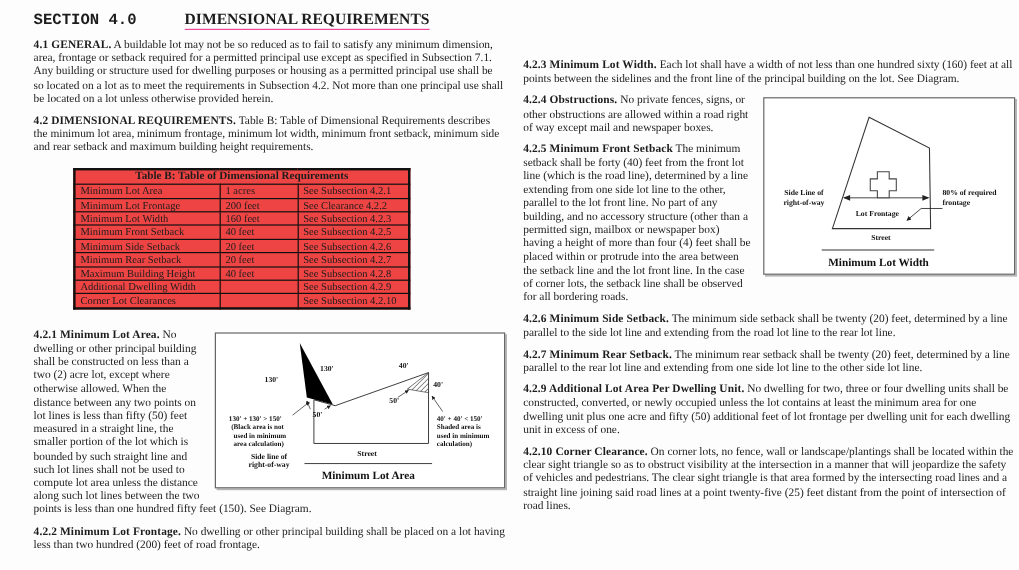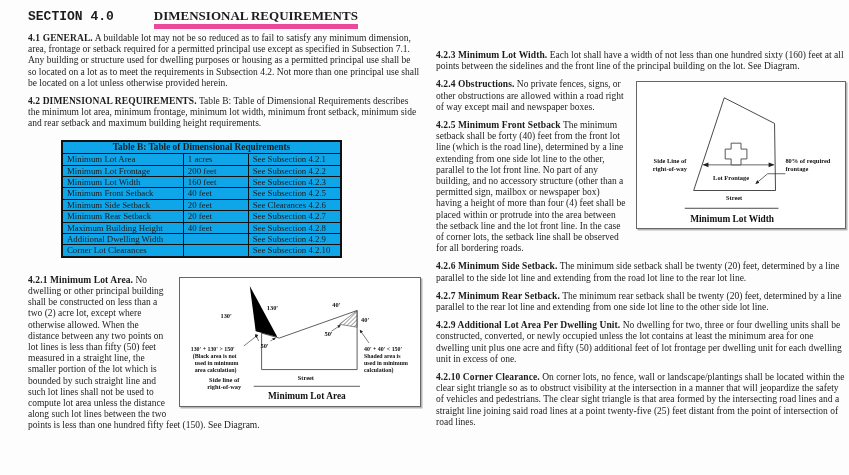--- a/index.html
+++ b/index.html
@@ -9,31 +9,31 @@
     font-family:"Liberation Serif","DejaVu Serif",serif;
     color:#1c1c1c;
     position:relative;
   }
   .page { position:absolute; top:0; }
   #page-left  { left:28px;  top:8px;  width:393px; }
   #page-right { left:436px; top:24px; width:410px;margin-top:26px; }
 
   .doc-title { font-size:13px; font-weight:bold; margin-bottom:9px; }
   .doc-title .sec { margin-right:40px;font-family:Liberation Mono, monospace; }
-  .doc-title .ttl { border-bottom:5px solid #ec4899; padding-bottom:1px; }
+  .doc-title .ttl { border-bottom:1px solid #ec4899; padding-bottom:1px; }
 
   p.para { font-size:9.5px; line-height:11.2px; margin-bottom:7px; }
   p.para b { letter-spacing:.1px; }
 
   table.dim {
     border-collapse:collapse;
     border:2px solid #111;
     margin:10px 0 17px 33px;
     width:281px;
-    background:#0ea5e9;
+    background:#ef4444;
   }
   table.dim th, table.dim td {
     border:1px solid #111;
     font-size:8.8px;
     line-height:10.4px;
     padding:0 4px;
     height:11px;
     font-weight:normal;
     text-align:left;
     white-space:nowrap;
@@ -88,36 +88,36 @@
       <th class="tbl-title" colspan="3">Table B: Table of Dimensional Requirements</th>
     </tr>
     <tr>
           <td>Minimum Lot Area</td>
           <td>1 acres</td>
           <td>See Subsection 4.2.1</td>
         </tr>
     <tr>
           <td>Minimum Lot Frontage</td>
           <td>200 feet</td>
-          <td>See Subsection 4.2.2</td>
+          <td>See Clearance 4.2.2</td>
         </tr>
     <tr>
           <td>Minimum Lot Width</td>
           <td>160 feet</td>
           <td>See Subsection 4.2.3</td>
         </tr>
     <tr>
           <td>Minimum Front Setback</td>
           <td>40 feet</td>
           <td>See Subsection 4.2.5</td>
         </tr>
     <tr>
           <td>Minimum Side Setback</td>
           <td>20 feet</td>
-          <td>See Clearances 4.2.6</td>
+          <td>See Subsection 4.2.6</td>
         </tr>
     <tr>
           <td>Minimum Rear Setback</td>
           <td>20 feet</td>
           <td>See Subsection 4.2.7</td>
         </tr>
     <tr>
           <td>Maximum Building Height</td>
           <td>40 feet</td>
           <td>See Subsection 4.2.8</td>
@@ -183,20 +183,24 @@
         <line x1="74" y1="110" x2="182" y2="110" stroke="#333" stroke-width="0.8"></line>
         <text class="fig-t" x="128" y="123" text-anchor="middle">Minimum Lot Area</text>
       </svg>
     </div>
     <p class="para">
       <b>4.2.1 Minimum Lot Area.</b>
       <span>No dwelling or other principal building shall be constructed on less than a two (2) acre lot, except where otherwise allowed.  When the distance between any two points on lot lines is less than fifty (50) feet measured in a straight line, the smaller portion of the lot which is bounded by such straight line and such lot lines shall not be used to compute lot area unless the distance along such lot lines between the two points is less than one hundred fifty feet (150).  See Diagram.</span>
     </p>
   </div>
 
+  <p class="para">
+    <b>4.2.2  Minimum Lot Frontage.</b>
+    <span>No dwelling or other principal building shall be placed on a lot having less than two hundred (200) feet of road frontage.</span>
+  </p>
 </div>
 
 <div class="page" id="page-right">
 
   <p class="para">
     <b>4.2.3 Minimum Lot Width.</b>
     <span>Each lot shall have a width of not less than one hundred sixty (160) feet at all points between the sidelines and the front line of the principal building on the lot.  See Diagram.</span>
   </p>
 
   <div>

